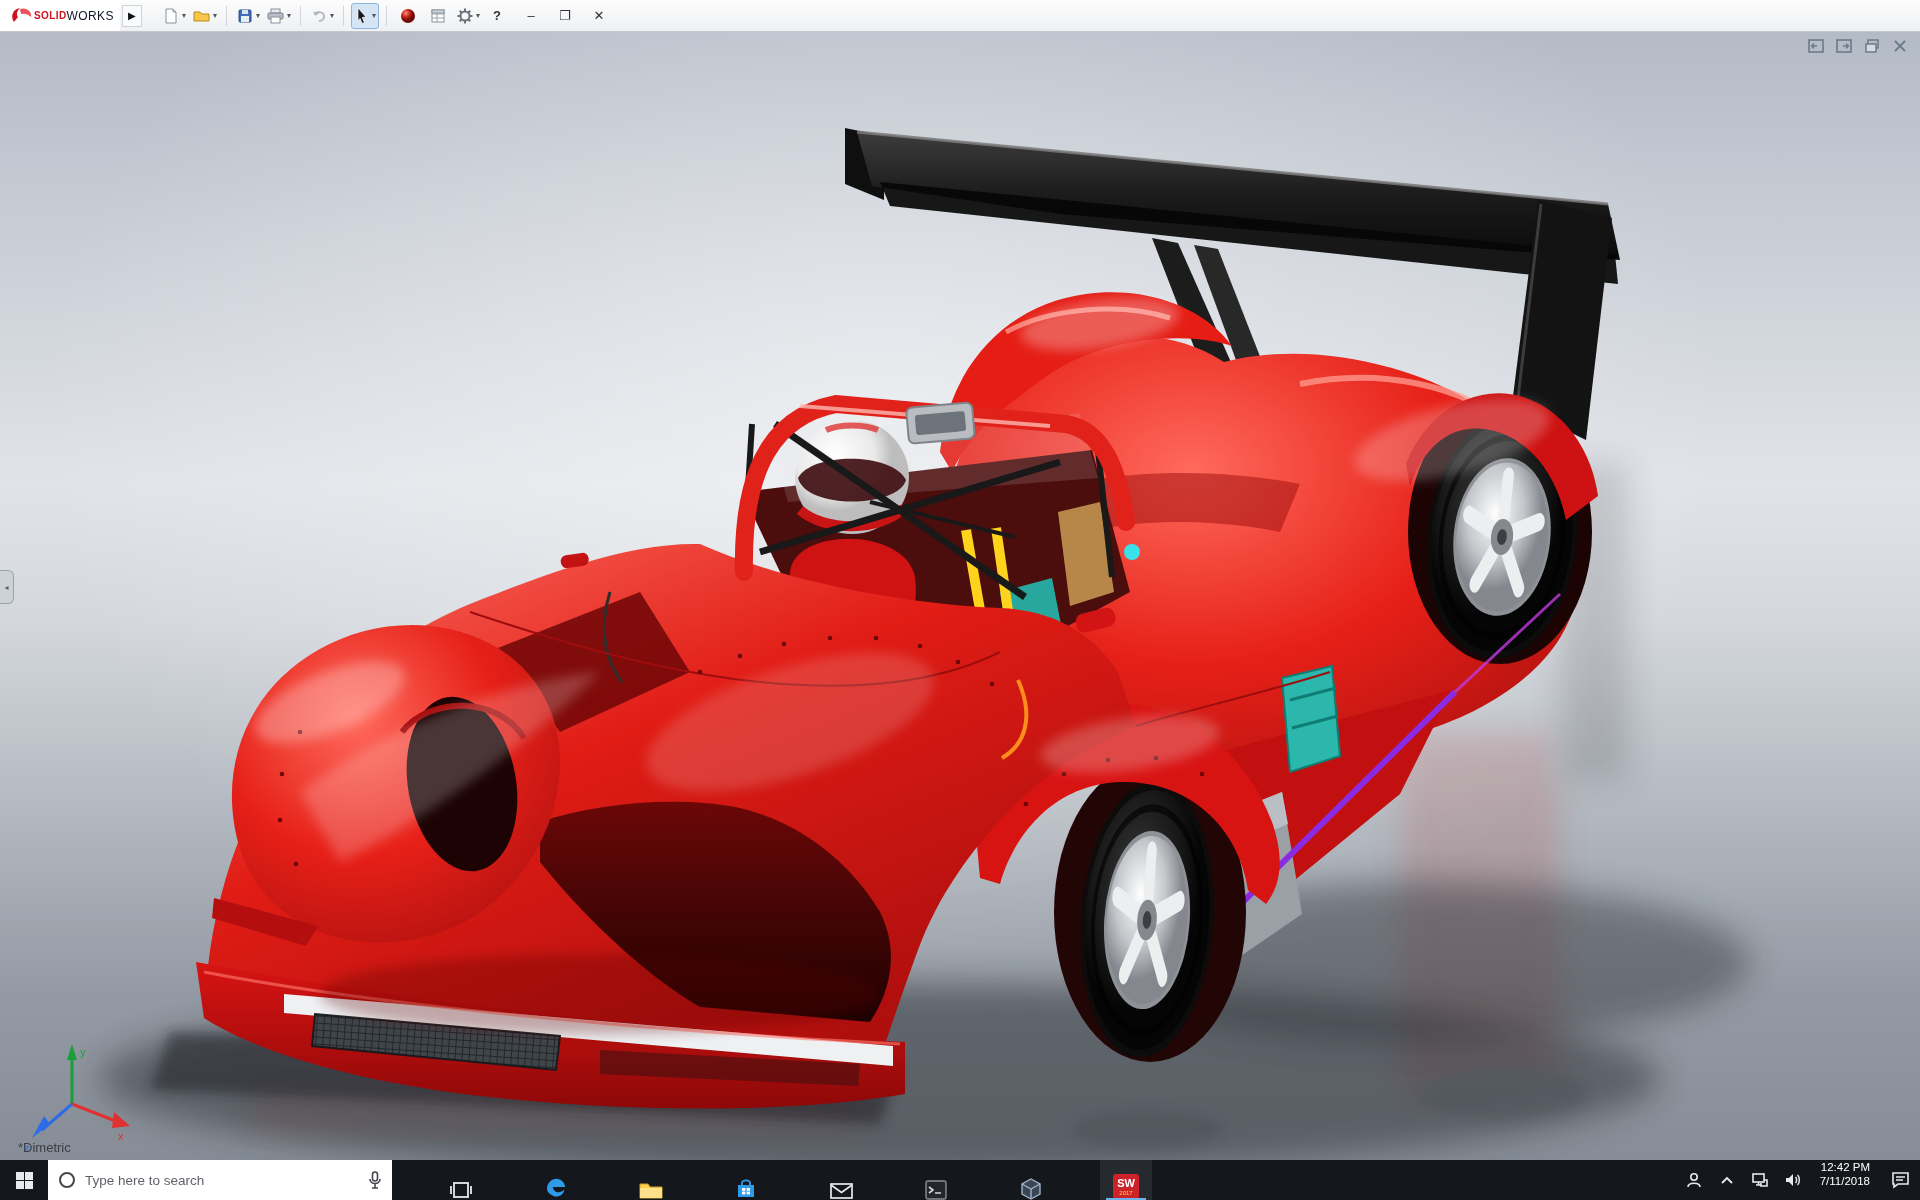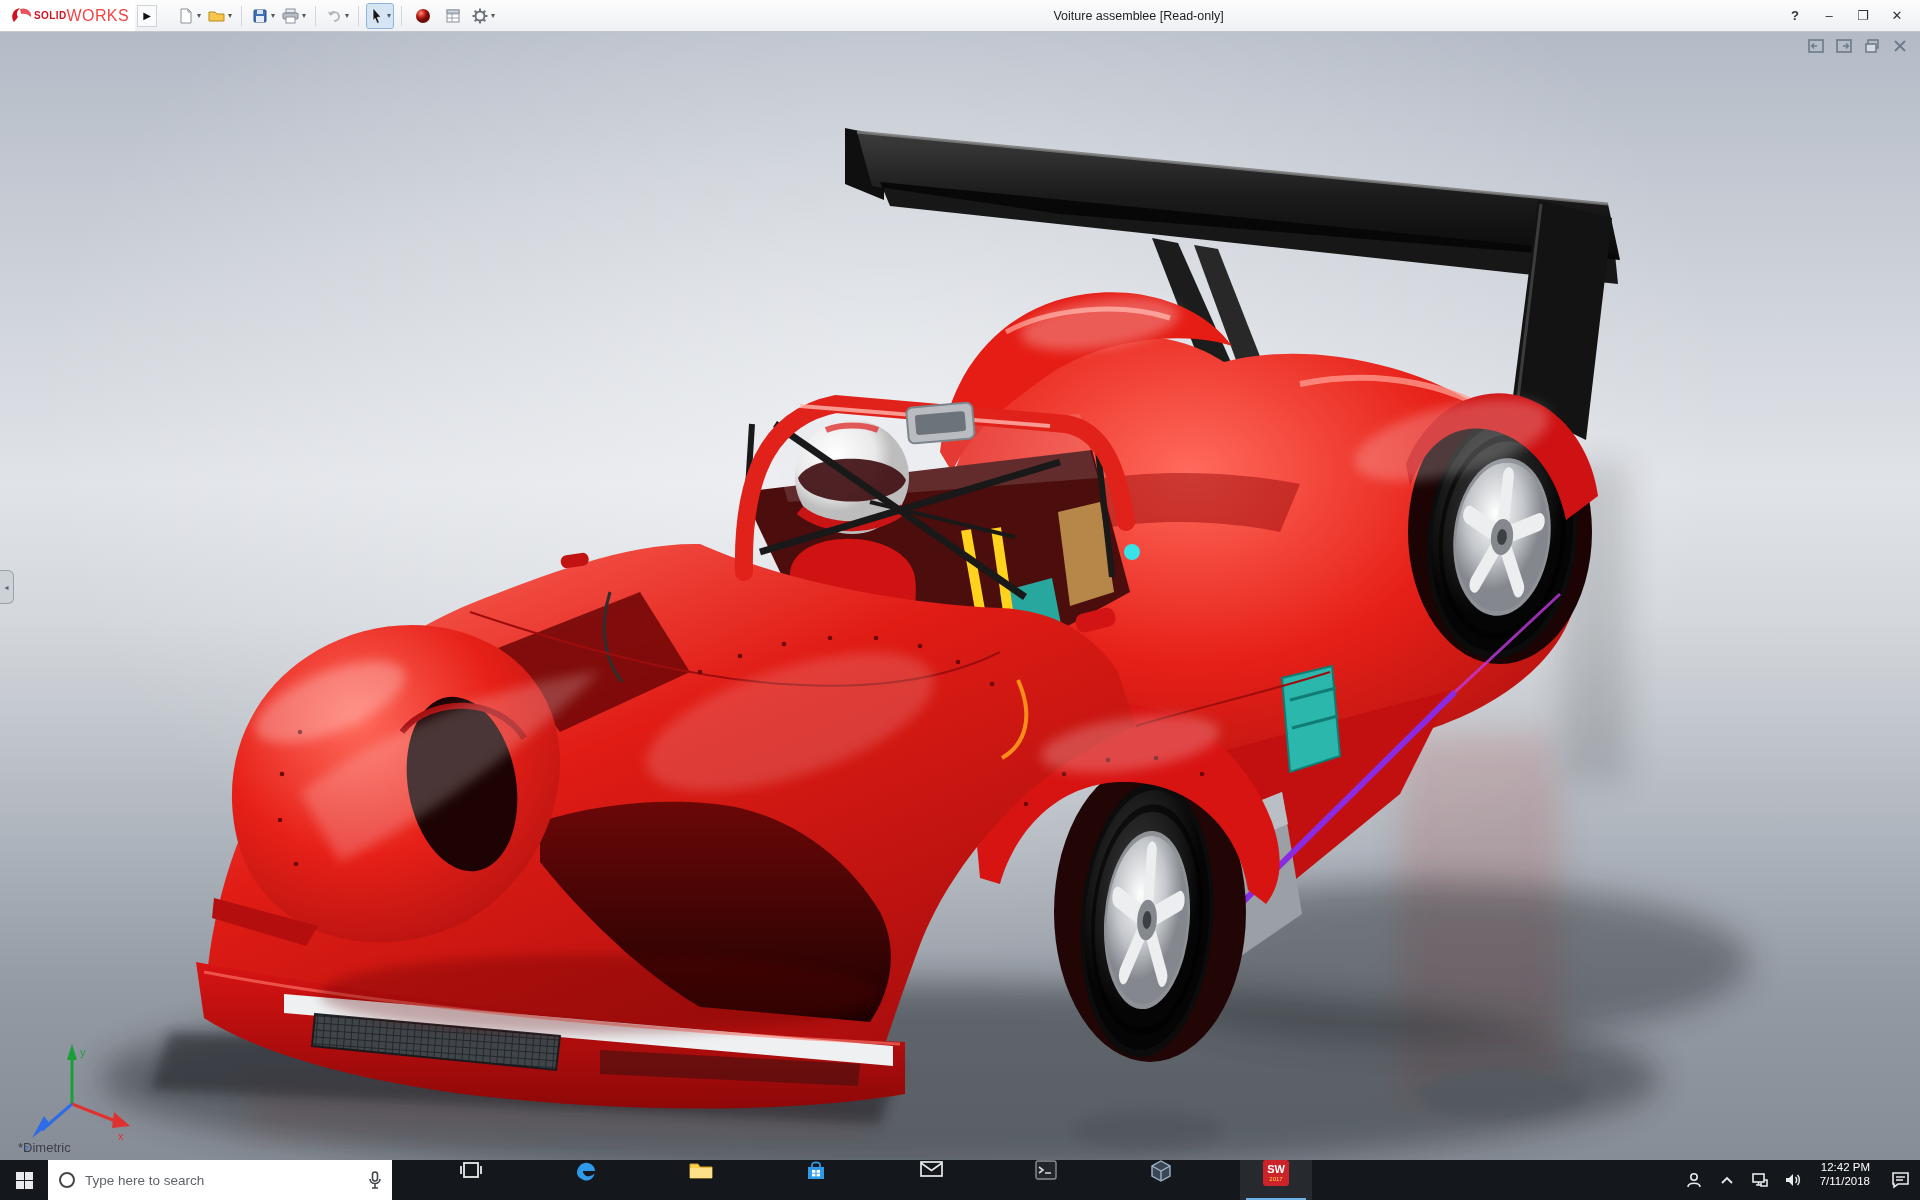--- a/index.html
+++ b/index.html
@@ -5,21 +5,21 @@
   * { box-sizing: border-box; margin: 0; padding: 0; }
   html,body { width:1920px; height:1200px; overflow:hidden; font-family:"Liberation Sans", sans-serif; }
   .screen { position:relative; width:1920px; height:1200px; background:#000; }
 
   
   .titlebar { position:absolute; top:0; left:0; right:0; height:32px;
     background:linear-gradient(#fdfdfd,#eef0f3); border-bottom:1px solid #c4c8cc;
     display:flex; align-items:center; }
   .brand { display:flex; align-items:center; padding:0 6px 0 8px; height:100%; background:#fff; }
   .brand .b1 { color:#ce1320; font-weight:bold; font-size:10px; letter-spacing:.4px; }
-  .brand .b2 { color:#ef4444; font-size:16px; letter-spacing:.4px; }
+  .brand .b2 { color:#0f172a; font-size:12px; letter-spacing:.4px; }
   .flyout { width:20px; height:22px; display:flex; align-items:center; justify-content:center;
     font-size:10px; color:#111; border:1px solid #cfd3d7; background:#fafbfc; margin:0 8px 0 2px; cursor:pointer; }
   .toolbar { display:flex; align-items:center; gap:2px; padding-left:10px; }
   .tb { height:26px; min-width:28px; display:flex; align-items:center; justify-content:center;
     border-radius:3px; padding:0 2px; }
   .tb .dd { font-size:8px; color:#555; margin-left:2px; }
   .tb.pressed { background:#d5e5f4; border:1px solid #8fb4d9; }
   .sep { width:1px; height:20px; background:#d2d6da; margin:0 5px; }
   .tbtitle { flex:1; text-align:center; font-size:12.5px; color:#1c1e20; }
   .winbtns { display:flex; align-items:center; gap:4px; padding-right:8px; }
@@ -42,21 +42,21 @@
   .triad { position:absolute; left:14px; top:1008px; }
   .view-label { position:absolute; left:18px; top:1108px; font-size:13px; color:#3a3f45; }
 
   
   .taskbar { position:absolute; bottom:0; left:0; right:0; height:40px; background:#14171c;
     display:flex; align-items:stretch; }
   .start { width:48px; display:flex; align-items:center; justify-content:center; cursor:pointer; }
   .searchbox { width:344px; background:#fff; display:flex; align-items:center; padding:0 10px; gap:9px; }
   .searchbox input { border:none; outline:none; flex:1; font-size:13.5px; color:#4c1d95; font-family:"Liberation Sans",sans-serif; }
   .searchbox input::placeholder { color:#5f6368; opacity:1; }
-  .tapp { width:72px; display:flex; align-items:flex-start; justify-content:center; cursor:pointer; position:relative;margin-left:43px; }
+  .tapp { width:52px; display:flex; align-items:flex-end; justify-content:center; cursor:pointer; position:relative;margin-left:43px; }
   .tapp.active { background:rgba(255,255,255,.08); }
   .tapp.active::after { content:""; position:absolute; bottom:0; left:6px; right:6px; height:2px; background:#6cb2e8; }
   .swbadge { width:26px; height:26px; background:#cc2229; border-radius:3px; display:flex; flex-direction:column;
     align-items:center; justify-content:center; line-height:1; }
   .swbadge .l1 { color:#fff; font-weight:bold; font-size:11px; }
   .swbadge .l2 { color:#ffd94d; font-size:6px; margin-top:1px; }
   .tb-spacer { flex:1; }
   .tray { display:flex; align-items:center; gap:7px; padding:0 4px; }
   .tray .ti { width:26px; height:40px; display:flex; align-items:center; justify-content:center; cursor:pointer; }
   .clock { display:flex; flex-direction:column; align-items:flex-end; justify-content:flex-start;
@@ -149,21 +149,20 @@
         <svg width="18" height="18" viewBox="0 0 18 18">
           <circle cx="9" cy="9" r="4.5" fill="none" stroke="#6d737b" stroke-width="2"></circle>
           <g stroke="#6d737b" stroke-width="2">
             <path d="M9 1.5 V4 M9 14 V16.5 M1.5 9 H4 M14 9 H16.5 M3.7 3.7 L5.5 5.5 M12.5 12.5 L14.3 14.3 M14.3 3.7 L12.5 5.5 M5.5 12.5 L3.7 14.3"></path>
           </g>
         </svg>
           <span class="dd">▾</span>
       </div>
     </div>
 
-    <div class="tbtitle">Voiture assemblee [Read-only]</div>
 
     <div class="winbtns">
       <span class="wb helpbtn">?</span>
       <span class="wb">–</span>
       <span class="wb">❐</span>
       <span class="wb">✕</span>
     </div>
   </header>
 
   <main class="viewport">

